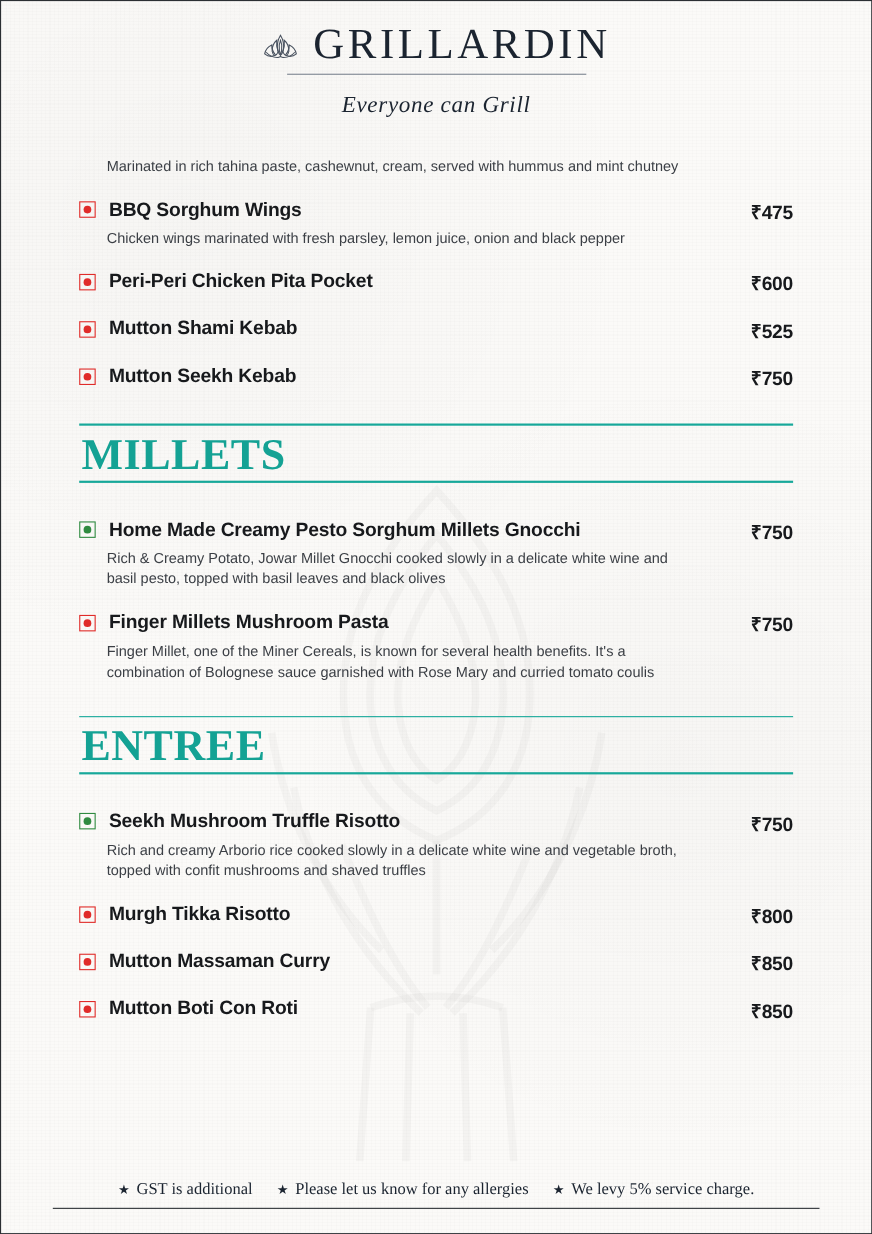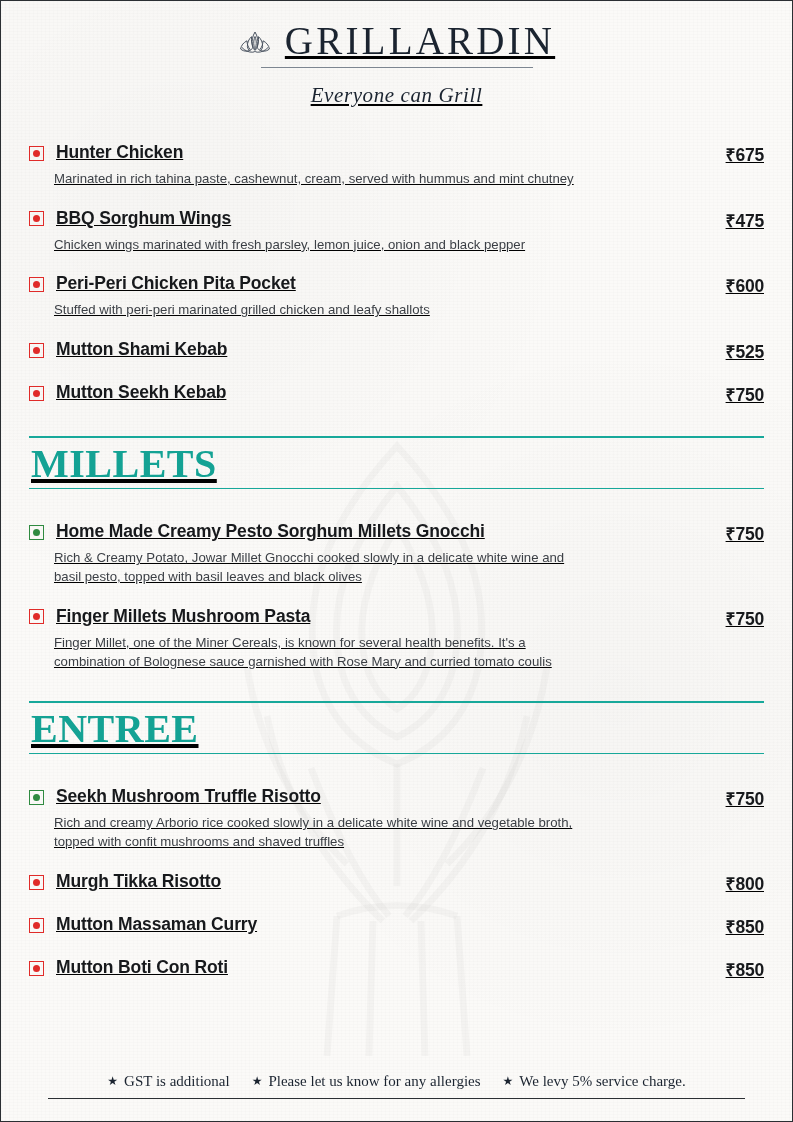--- a/index.html
+++ b/index.html
@@ -38,22 +38,21 @@
     transform: translateX(-50%);
     width: 420px;
     height: 640px;
     opacity: 0.5;
     z-index: 0;
     pointer-events: none;
   }
   .content {
     position: relative;
     z-index: 3;
-    padding: 0 28px;
-    text-decoration: underline;
+    padding: 0 71px;
   }
 
   
   .header {
     padding-top: 20px;
     text-align: center;
   }
   .brandline {
     display: flex;
     align-items: center;
@@ -239,29 +238,20 @@
           </g>
         </svg>
         <div class="brand-name">GRILLARDIN</div>
       </div>
       <div class="brand-rule"></div>
       <div class="tagline">Everyone can Grill</div>
     </div>
 
     <div class="menu" id="menu-root">
         <div class="item">
-          <div class="item-row">
-            <div class="item-left">
-              <span class="marker">
-                <i></i>
-              </span>
-              <div class="item-name">Hunter Chicken</div>
-            </div>
-            <div class="item-price">₹675</div>
-          </div>
           <div class="item-desc">Marinated in rich tahina paste, cashewnut, cream, served with hummus and mint chutney</div>
         </div>
         <div class="item">
           <div class="item-row">
             <div class="item-left">
               <span class="marker">
                 <i></i>
               </span>
               <div class="item-name">BBQ Sorghum Wings</div>
             </div>
@@ -272,21 +262,20 @@
         <div class="item">
           <div class="item-row">
             <div class="item-left">
               <span class="marker">
                 <i></i>
               </span>
               <div class="item-name">Peri-Peri Chicken Pita Pocket</div>
             </div>
             <div class="item-price">₹600</div>
           </div>
-          <div class="item-desc">Stuffed with peri-peri marinated grilled chicken and leafy shallots</div>
         </div>
         <div class="item">
           <div class="item-row">
             <div class="item-left">
               <span class="marker">
                 <i></i>
               </span>
               <div class="item-name">Mutton Shami Kebab</div>
             </div>
             <div class="item-price">₹525</div>

